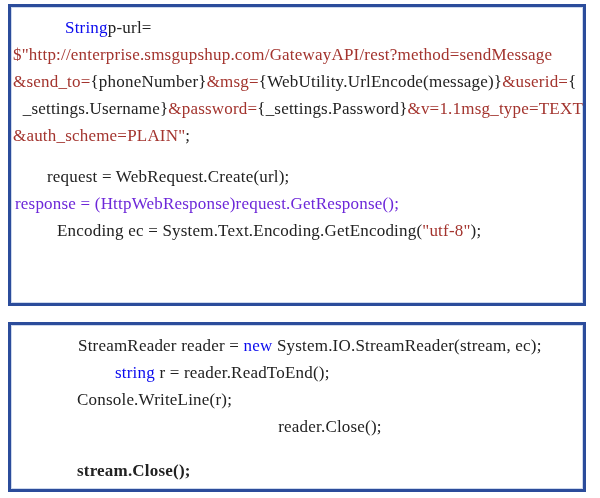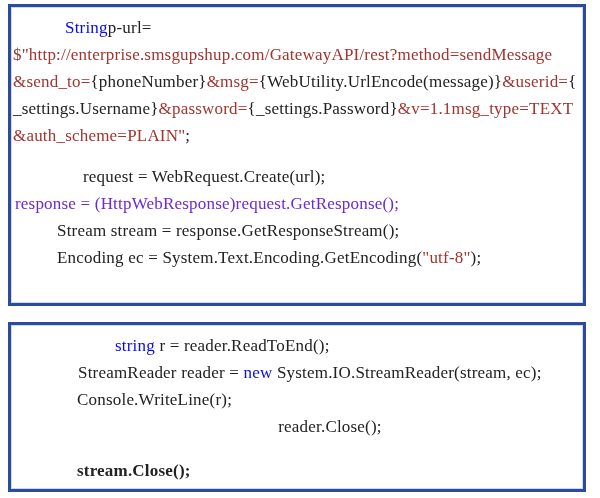--- a/index.html
+++ b/index.html
@@ -39,32 +39,31 @@
   .seg-bold { font-weight: 700; }
 </style>
 </head>
 <body>
 
 <div id="box-0" class="code-box" style="border-color: rgb(43, 76, 155);">
   <div class="box-inner">
       <div class="code-line" style="padding-left: 54px;"><span class="code-token" style="color: rgb(10, 10, 238);">String</span><span class="code-token" style="color: rgb(34, 34, 34);">p-url=</span></div>
       <div class="code-line" style="padding-left: 2px;"><span class="code-token" style="color: rgb(163, 52, 46);">$"http://enterprise.smsgupshup.com/GatewayAPI/rest?method=sendMessage</span></div>
       <div class="code-line" style="padding-left: 2px;"><span class="code-token" style="color: rgb(163, 52, 46);">&amp;send_to=</span><span class="code-token" style="color: rgb(34, 34, 34);">{phoneNumber}</span><span class="code-token" style="color: rgb(163, 52, 46);">&amp;msg=</span><span class="code-token" style="color: rgb(34, 34, 34);">{WebUtility.UrlEncode(message)}</span><span class="code-token" style="color: rgb(163, 52, 46);">&amp;userid=</span><span class="code-token" style="color: rgb(34, 34, 34);">{</span></div>
-      <div class="code-line" style="padding-left: 2px;"><span class="code-token" style="color: rgb(34, 34, 34);">_settings.Username}</span><span class="code-token" style="color: rgb(163, 52, 46);">&amp;password=</span><span class="code-token" style="color: rgb(34, 34, 34);">{_settings.Password}</span><span class="code-token" style="color: rgb(163, 52, 46);">&amp;v=1.1msg_type=TEXT</span></div>
+      <div class="code-line" style="padding-left: 2px; text-align: right;"><span class="code-token" style="color: rgb(34, 34, 34);">_settings.Username}</span><span class="code-token" style="color: rgb(163, 52, 46);">&amp;password=</span><span class="code-token" style="color: rgb(34, 34, 34);">{_settings.Password}</span><span class="code-token" style="color: rgb(163, 52, 46);">&amp;v=1.1msg_type=TEXT</span></div>
       <div class="code-line" style="padding-left: 2px;"><span class="code-token" style="color: rgb(163, 52, 46);">&amp;auth_scheme=PLAIN"</span><span class="code-token" style="color: rgb(34, 34, 34);">;</span></div>
       <div class="code-spacer" style="height: 14px;"></div>
-      <div class="code-line" style="padding-left: 72px;"><span class="code-token" style="color: rgb(34, 34, 34);">request = WebRequest.Create(url);</span></div>
+      <div class="code-line" style="padding-left: 36px;"><span class="code-token" style="color: rgb(34, 34, 34);">request = WebRequest.Create(url);</span></div>
       <div class="code-line" style="padding-left: 4px;"><span class="code-token" style="color: #6d28d9;">response = (HttpWebResponse)request.GetResponse();</span></div>
-      <div class="code-line" style="padding-left: 46px;"><span class="code-token" style="color: rgb(34, 34, 34);">Stream stream = response.GetResponseStream();</span></div>
       <div class="code-line" style="padding-left: 46px;"><span class="code-token" style="color: rgb(34, 34, 34);">Encoding ec = System.Text.Encoding.GetEncoding(</span><span class="code-token" style="color: rgb(163, 52, 46);">"utf-8"</span><span class="code-token" style="color: rgb(34, 34, 34);">);</span></div>
     </div>
 </div>
 
 <div id="box-1" class="code-box" style="border-color: rgb(43, 76, 155);">
   <div class="box-inner">
+      <div class="code-line" style="padding-left: 67px;"><span class="code-token" style="color: rgb(34, 34, 34);">StreamReader reader = </span><span class="code-token" style="color: rgb(10, 10, 238);">new</span><span class="code-token" style="color: rgb(34, 34, 34);"> System.IO.StreamReader(stream, ec);</span></div>
       <div class="code-line" style="padding-left: 104px;"><span class="code-token" style="color: rgb(10, 10, 238);">string</span><span class="code-token" style="color: rgb(34, 34, 34);"> r = reader.ReadToEnd();</span></div>
-      <div class="code-line" style="padding-left: 67px;"><span class="code-token" style="color: rgb(34, 34, 34);">StreamReader reader = </span><span class="code-token" style="color: rgb(10, 10, 238);">new</span><span class="code-token" style="color: rgb(34, 34, 34);"> System.IO.StreamReader(stream, ec);</span></div>
       <div class="code-line" style="padding-left: 66px;"><span class="code-token" style="color: rgb(34, 34, 34);">Console.WriteLine(r);</span></div>
       <div class="code-line" style="padding-left: 66px; text-align: center;"><span class="code-token" style="color: rgb(34, 34, 34);">reader.Close();</span></div>
       <div class="code-spacer" style="height: 17px;"></div>
       <div class="code-line" style="padding-left: 66px;"><span class="code-token seg-bold" style="color: rgb(34, 34, 34);">stream.Close();</span></div>
     </div>
 </div>
 
 </body></html>

